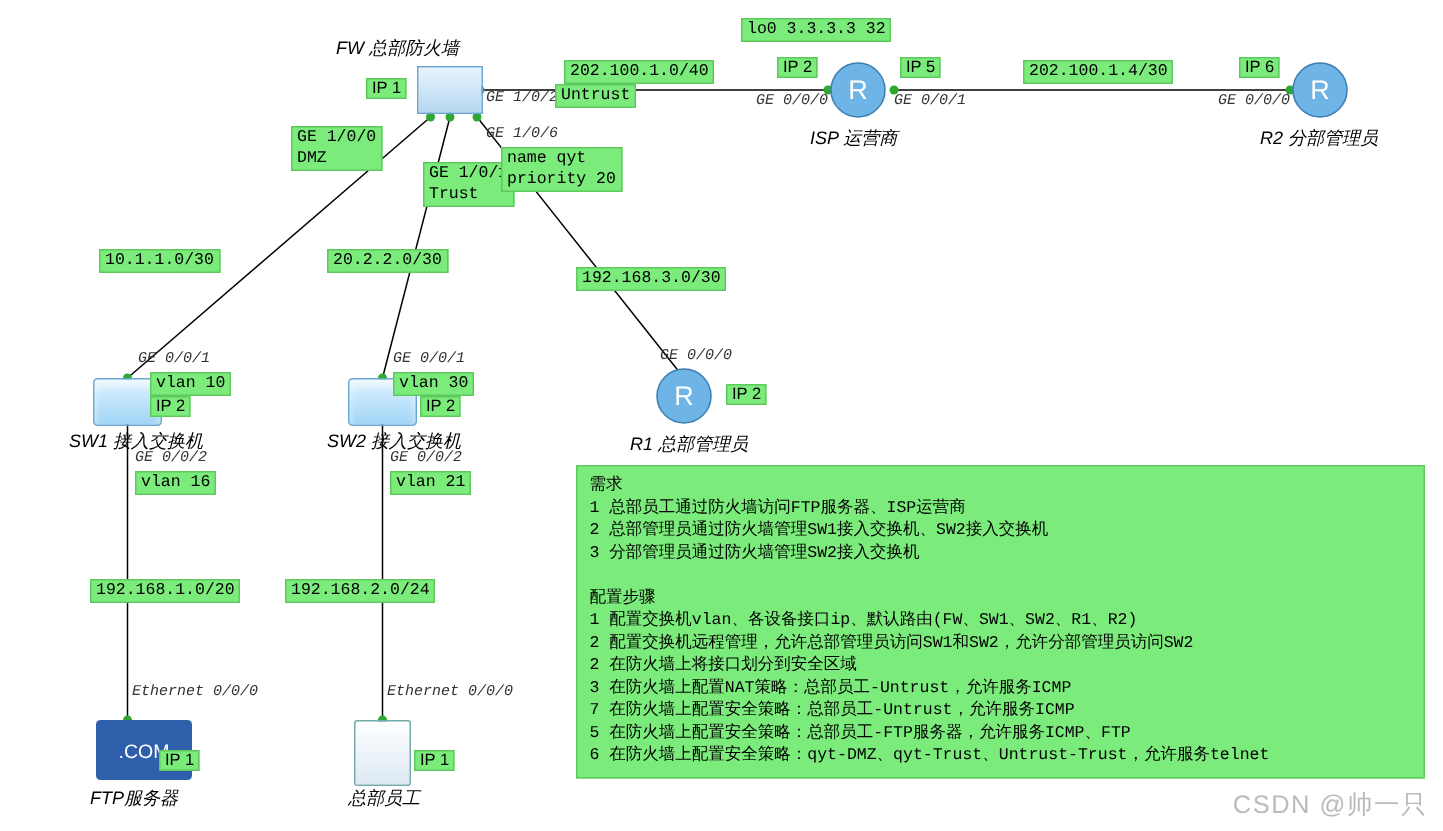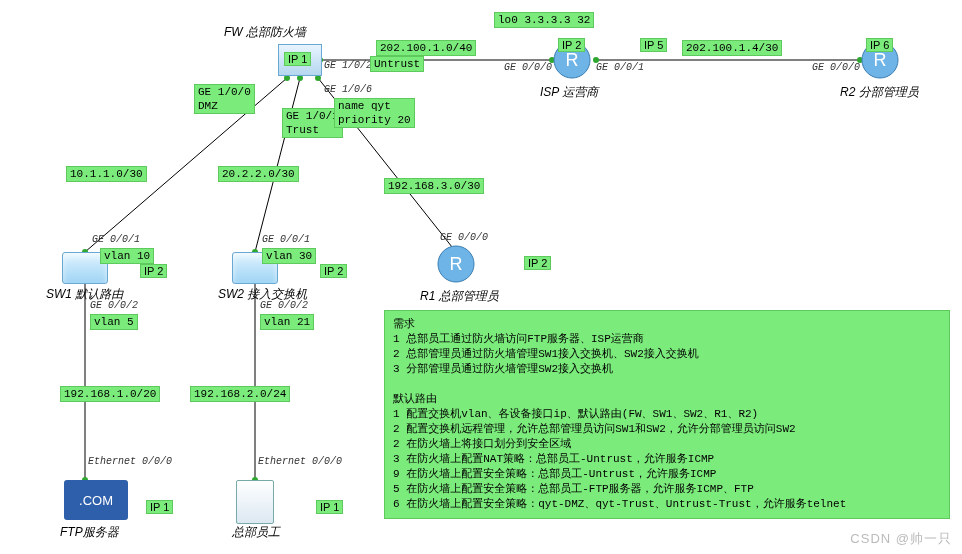--- a/index.html
+++ b/index.html
@@ -1,29 +1,29 @@
 <!DOCTYPE html>
 <html><head>
 <meta charset="utf-8">
 <style>
   html, body { margin: 0; padding: 0; }
   body { width: 962px; height: 554px; background: #fff; font-family: "Microsoft YaHei", Arial, sans-serif; font-size: 11px; color: #000; position: relative; overflow: hidden; }
   .canvas { position: absolute; left: 0; top: 0; width: 962px; height: 554px; }
   .ttl { position: absolute; font-size: 12px; white-space: nowrap; font-style: italic; }
   .lbl { position: absolute; background: #7beb7b; padding: 0 3px; font-family: "Consolas","Courier New",monospace; font-size: 11px; white-space: pre; line-height: 14px; border: 1px solid #5eca5e; }
-  .ip  { position: absolute; background: #7beb7b; padding: 0 3px; font-family: sans-serif; font-size: 11px; white-space: nowrap; border: 1px solid #5eca5e; margin-left: 40px; }
+  .ip  { position: absolute; background: #7beb7b; padding: 0 3px; font-family: sans-serif; font-size: 11px; white-space: nowrap; border: 1px solid #5eca5e; }
   .small { position: absolute; font-family: "Consolas","Courier New",monospace; font-size: 10px; color: #333; white-space: nowrap; font-style: italic; }
   .panel { position: absolute; background: #7beb7b; border: 1px solid #5eca5e; padding: 6px 8px; font-family: "Consolas","Courier New",monospace; font-size: 11px; line-height: 15px; white-space: pre; }
   .node { position: absolute; width: 46px; height: 36px; }
   .router svg { width: 40px; height: 40px; }
   .switch { width: 44px; height: 30px; background: linear-gradient(#dff3ff,#9fd4f5); border: 1px solid #6aa8d4; border-radius: 3px; box-shadow: inset 0 4px 6px rgba(255,255,255,.6); }
   .fw { width: 42px; height: 30px; background: linear-gradient(#e8f4ff,#b5d7ef); border: 1px solid #6aa8d4; }
   .host { width: 36px; height: 42px; background: linear-gradient(#fff,#dce8f2); border: 1px solid #7aa; border-radius: 2px; }
   .com { width: 64px; height: 40px; background: #2e5faa; color: #fff; font-size: 13px; display:flex; align-items:center; justify-content:center; font-family: Arial; border-radius:3px; }
-  .watermark { position:absolute; right:10px; bottom:6px; font-size:13px; color:#bbb; font-family:Arial; letter-spacing:1px;}
+  .watermark { position:absolute; right:10px; bottom:6px; font-size:17px; color:#bbb; font-family:Arial; letter-spacing:1px;}
   .line { stroke:#000; stroke-width:1; fill:none; }
   .dot { fill:#2fa82f; }
 </style>
 </head>
 <body>
 
 <svg class="canvas">
 
   <line class="line" x1="320" y1="60" x2="552" y2="60"></line>
 
@@ -68,21 +68,21 @@
 
 <div class="node router" style="left:860px;top:40px">
   <svg viewBox="0 0 40 40">
       <circle cx="20" cy="20" r="18" fill="#6fb4e6" stroke="#3b7eb2"></circle>
       <text x="20" y="26" text-anchor="middle" font-size="18" fill="#fff" font-family="Arial">R</text>
     </svg>
 </div>
 <div class="ttl" style="left:840px;top:84px">R2 分部管理员</div>
 
 <div class="node switch" style="left:62px;top:252px"></div>
-<div class="ttl" style="left:46px;top:286px">SW1 默认路由</div>
+<div class="ttl" style="left:46px;top:286px">SW1 接入交换机</div>
 
 <div class="node switch" style="left:232px;top:252px"></div>
 <div class="ttl" style="left:218px;top:286px">SW2 接入交换机</div>
 
 <div class="node router" style="left:436px;top:244px">
   <svg viewBox="0 0 40 40">
       <circle cx="20" cy="20" r="18" fill="#6fb4e6" stroke="#3b7eb2"></circle>
       <text x="20" y="26" text-anchor="middle" font-size="18" fill="#fff" font-family="Arial">R</text>
     </svg>
 </div>
@@ -119,21 +119,21 @@
 <div class="lbl" style="left:682px;top:40px">202.100.1.4/30</div>
 
 <div class="lbl" style="left:66px;top:166px">10.1.1.0/30</div>
 <div class="lbl" style="left:218px;top:166px">20.2.2.0/30</div>
 <div class="lbl" style="left:384px;top:178px">192.168.3.0/30</div>
 
 <div class="small" style="left:92px;top:234px">GE 0/0/1</div>
 <div class="lbl" style="left:100px;top:248px">vlan 10</div>
 <div class="ip" style="left:100px;top:264px">IP 2</div>
 <div class="small" style="left:90px;top:300px">GE 0/0/2</div>
-<div class="lbl" style="left:90px;top:314px">vlan 5</div>
+<div class="lbl" style="left:90px;top:314px">vlan 16</div>
 
 <div class="small" style="left:262px;top:234px">GE 0/0/1</div>
 <div class="lbl" style="left:262px;top:248px">vlan 30</div>
 <div class="ip" style="left:280px;top:264px">IP 2</div>
 <div class="small" style="left:260px;top:300px">GE 0/0/2</div>
 <div class="lbl" style="left:260px;top:314px">vlan 21</div>
 
 <div class="small" style="left:440px;top:232px">GE 0/0/0</div>
 <div class="ip" style="left:484px;top:256px">IP 2</div>
 
@@ -144,22 +144,22 @@
 <div class="small" style="left:258px;top:456px">Ethernet 0/0/0</div>
 
 <div class="ip" style="left:106px;top:500px">IP 1</div>
 <div class="ip" style="left:276px;top:500px">IP 1</div>
 
 <div class="panel" style="left:384px;top:310px;width:548px"><span>需求</span>
 <span>1 总部员工通过防火墙访问FTP服务器、ISP运营商</span>
 <span>2 总部管理员通过防火墙管理SW1接入交换机、SW2接入交换机</span>
 <span>3 分部管理员通过防火墙管理SW2接入交换机</span>
 
-<span>默认路由</span>
+<span>配置步骤</span>
 <span>1 配置交换机vlan、各设备接口ip、默认路由(FW、SW1、SW2、R1、R2)</span>
 <span>2 配置交换机远程管理，允许总部管理员访问SW1和SW2，允许分部管理员访问SW2</span>
 <span>2 在防火墙上将接口划分到安全区域</span>
 <span>3 在防火墙上配置NAT策略：总部员工-Untrust，允许服务ICMP</span>
-<span>9 在防火墙上配置安全策略：总部员工-Untrust，允许服务ICMP</span>
+<span>7 在防火墙上配置安全策略：总部员工-Untrust，允许服务ICMP</span>
 <span>5 在防火墙上配置安全策略：总部员工-FTP服务器，允许服务ICMP、FTP</span>
 <span>6 在防火墙上配置安全策略：qyt-DMZ、qyt-Trust、Untrust-Trust，允许服务telnet</span></div>
 
 <div class="watermark">CSDN @帅一只</div>
 
 </body></html>

